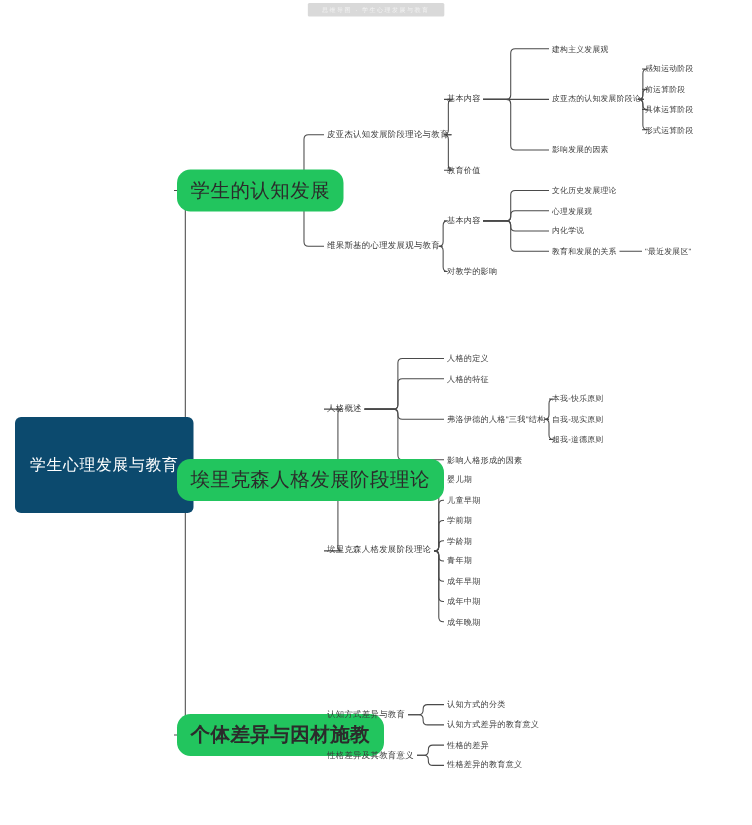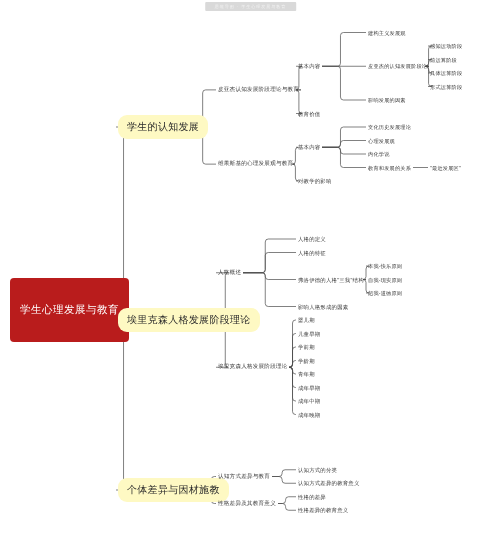--- a/index.html
+++ b/index.html
@@ -13,32 +13,32 @@
   svg.links{position:absolute;left:0;top:0;width:501px;height:550px;pointer-events:none;}
 
   .node{
     position:absolute;
     transform:translateY(-50%);
     white-space:nowrap;
     box-sizing:border-box;
   }
   
   .root{
-    background:#b91c1c;
+    background:#0c4a6e;
     color:#ffffff;
     font-size:10.5px;
     padding:25px 10px;
     border-radius:4px;
     letter-spacing:.5px;
   }
   
   .lvl1{
-    background:#fef9c3;
+    background:#22c55e;
     color:#2b2b2b;
-    font-size:10px;
+    font-size:13px;
     padding:5px 9px;
     border-radius:9px;
     letter-spacing:.3px;
   }
   
   .lvl2{
     color:#3a3a3a;
     font-size:5.6px;
     letter-spacing:.2px;
     padding:1px 0;
@@ -147,21 +147,21 @@
       <div class="node lvl3" style="left: 298px; top: 306.5px;">影响人格形成的因素</div>
       <div class="node lvl2" style="left: 218px; top: 367.25px;">埃里克森人格发展阶段理论</div>
       <div class="node lvl3" style="left: 298px; top: 320px;">婴儿期</div>
       <div class="node lvl3" style="left: 298px; top: 333.5px;">儿童早期</div>
       <div class="node lvl3" style="left: 298px; top: 347px;">学前期</div>
       <div class="node lvl3" style="left: 298px; top: 360.5px;">学龄期</div>
       <div class="node lvl3" style="left: 298px; top: 374px;">青年期</div>
       <div class="node lvl3" style="left: 298px; top: 387.5px;">成年早期</div>
       <div class="node lvl3" style="left: 298px; top: 401px;">成年中期</div>
       <div class="node lvl3" style="left: 298px; top: 414.5px;">成年晚期</div>
-      <div class="node lvl1" style="left: 118px; top: 490px;">个体差异与因材施教</div>
+      <div class="node lvl1" style="left: 118px; top: 490px; font-weight: bold;">个体差异与因材施教</div>
       <div class="node lvl2" style="left: 218px; top: 476.5px;">认知方式差异与教育</div>
       <div class="node lvl3" style="left: 298px; top: 469.75px;">认知方式的分类</div>
       <div class="node lvl3" style="left: 298px; top: 483.25px;">认知方式差异的教育意义</div>
       <div class="node lvl2" style="left: 218px; top: 503.5px;">性格差异及其教育意义</div>
       <div class="node lvl3" style="left: 298px; top: 496.75px;">性格的差异</div>
       <div class="node lvl3" style="left: 298px; top: 510.25px;">性格差异的教育意义</div>
     </div>
 </div>
 
 </body></html>

